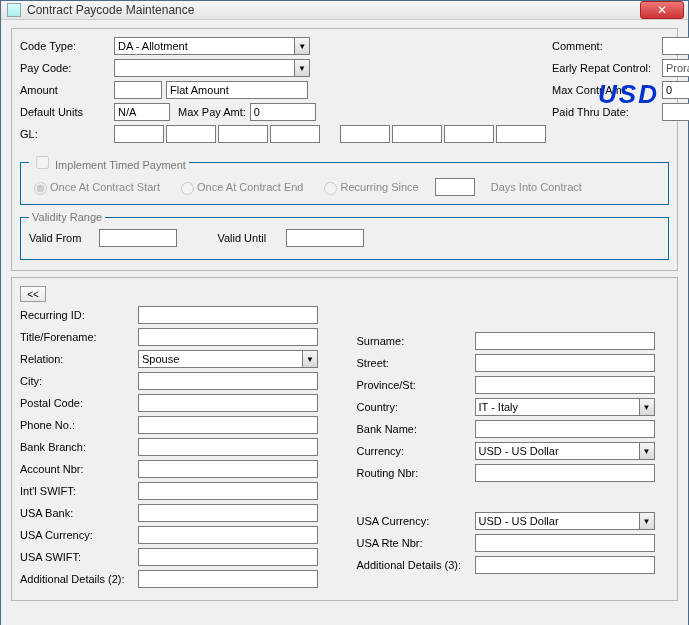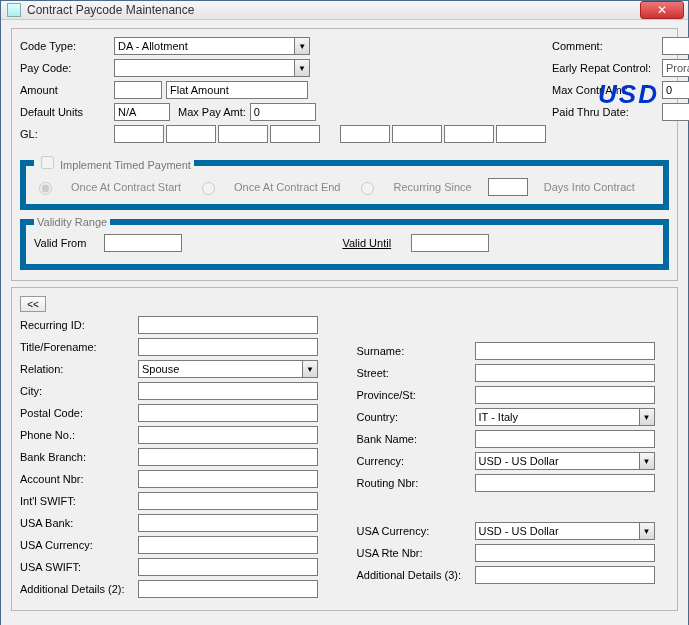--- a/index.html
+++ b/index.html
@@ -74,28 +74,28 @@
   .usd-big {
     position: absolute;
     right: 18px; top: 50px;
     font-size: 26px;
     font-weight: bold;
     color: #0033cc;
     font-style: italic;
     letter-spacing: 2px;
   }
   fieldset {
-    border: 6px solid #0369a1;
+    border: 1px solid #0369a1;
     padding: 6px 8px 8px 8px;
     margin: 0;
   }
   legend { color: #777; padding: 0 3px; font-size: 11px; }
   .disabled { color: #888; }
   .radio-row { display:flex; align-items:center; gap: 16px; }
-  .radio-row label { display:flex; align-items:center; gap:16px; }
+  .radio-row label { display:flex; align-items:center; gap:0; }
   .btnbar {
     display:flex; justify-content:flex-end; gap:8px;
     padding: 6px 10px 6px 0;
   }
   .small-btn {
     width: 26px; height:16px;
     border:1px solid #999;
     background: linear-gradient(to bottom,#fdfdfd,#e8e8e8);
     font-size:10px;
     display:flex;align-items:center;justify-content:center;
@@ -228,21 +228,21 @@
         </div>
       </fieldset>
 
       <fieldset style="margin-top:6px;">
         <legend>Validity Range</legend>
         <div class="row" style="gap:40px;">
           <div style="display:flex;align-items:center;gap:18px;">
             <span>Valid From</span>
             <input type="text" class="ro" style="width: 78px;">
           </div>
-          <div style="display:flex;align-items:center;gap:20px; margin-left:120px;text-decoration:underline;">
+          <div style="display:flex;align-items:center;gap:20px; ">
             <span>Valid Until</span>
             <input type="text" class="ro" style="width: 78px;">
           </div>
         </div>
       </fieldset>
     </div>
 
     <div class="panel">
       <div class="small-btn">&lt;&lt;</div>
 

